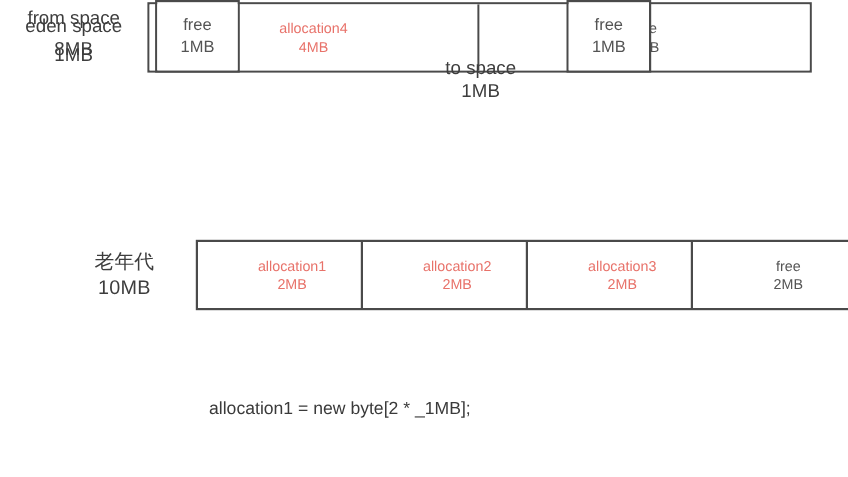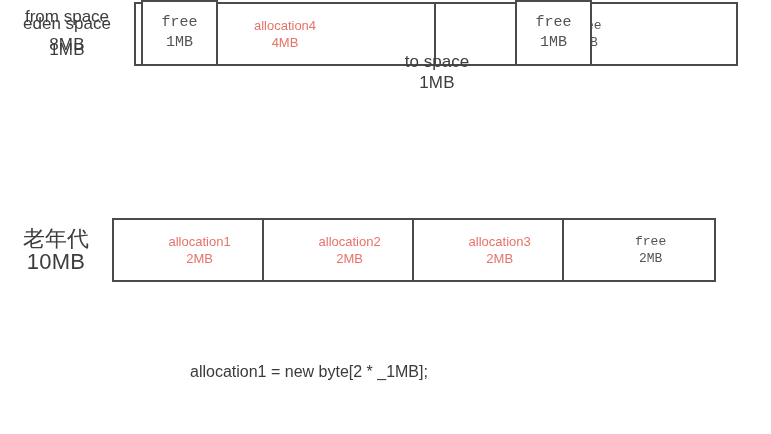--- a/index.html
+++ b/index.html
@@ -55,39 +55,39 @@
     box-sizing: border-box;
     font-size: 13px;
     line-height: 17px;
     text-align: center;
     background: #ffffff;
     border-right: 2px solid #4a4a4a;
     white-space: nowrap;
   }
   .cell:last-child { border-right: none; }
   .cell.alloc { color: #e8726a; text-align: right; }
-  .cell.free  { color: #545454; font-family: Liberation Mono, monospace; }
+  .cell.free  { color: #545454; }
 
   
   #eden-row { left: 0px; top: 2px; }
   #eden-row .row-label { width: 134px; height: 64px; }
   #eden-row .bar { width: 604px; height: 64px; }
   #eden-row .cell { width: 50%; }
 
   
   #survivor-row { left: 0px; top: 104px; width: 771px; height: 66px; }
   #from-label { position: absolute; left: 0px;   top: 0px; width: 134px; height: 66px; gap: 12px; }
   #from-bar   { position: absolute; left: 141px; top: 0px; width: 77px;  height: 66px; }
   #to-label   { position: absolute; left: 370px; top: 0px; width: 134px; height: 66px; margin-top: 39px; }
   #to-bar     { position: absolute; left: 515px; top: 0px; width: 77px;  height: 66px; }
   #survivor-row .cell { width: 100%; font-size: 15px; line-height: 20px; }
 
   
   #oldgen-row { left: 0px; top: 218px; }
-  #oldgen-row .row-label { width: 112px; height: 64px; font-size: 22px; line-height: 23px; }
+  #oldgen-row .row-label { width: 130px; height: 64px; font-size: 18px; line-height: 23px; margin-left: 48px; }
   #oldgen-row .bar { width: 604px; height: 64px; }
   #oldgen-row .cell { width: 25%; margin-left: 23px; }
 
   
   #code-block {
     position: absolute;
     left: 190px;
     top: 314px;
     font-size: 16px;
     line-height: 23px;

